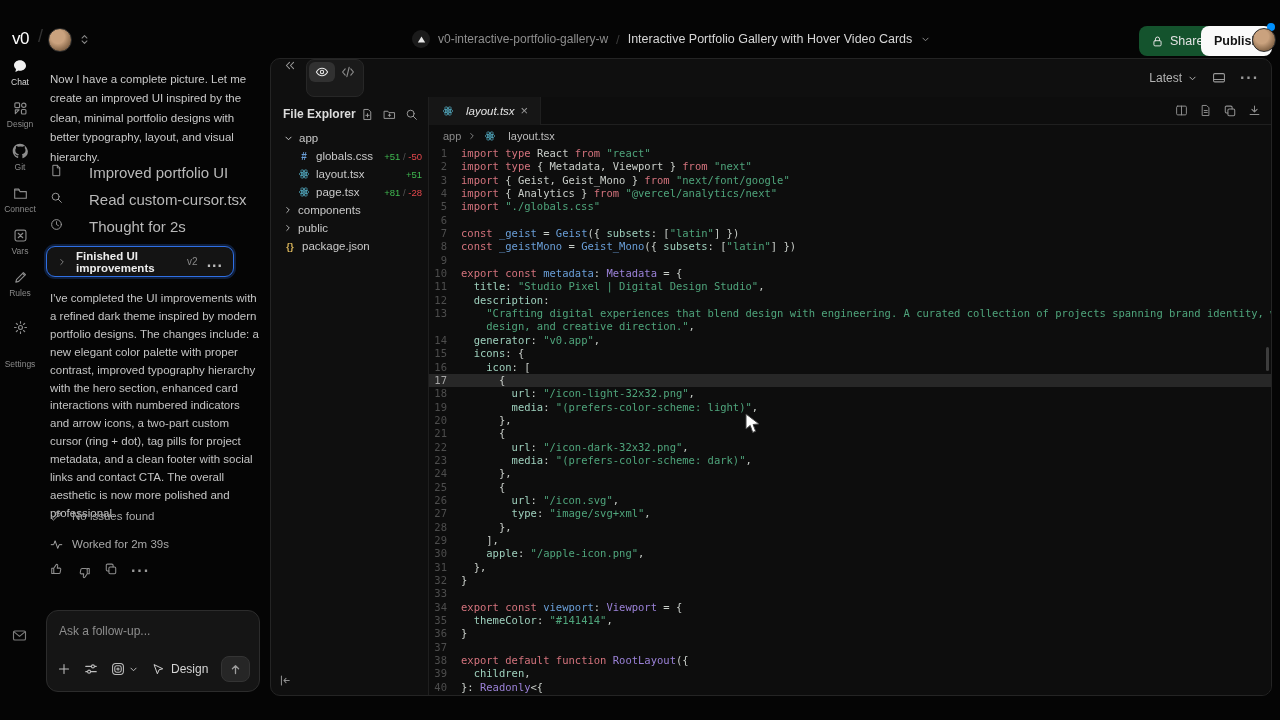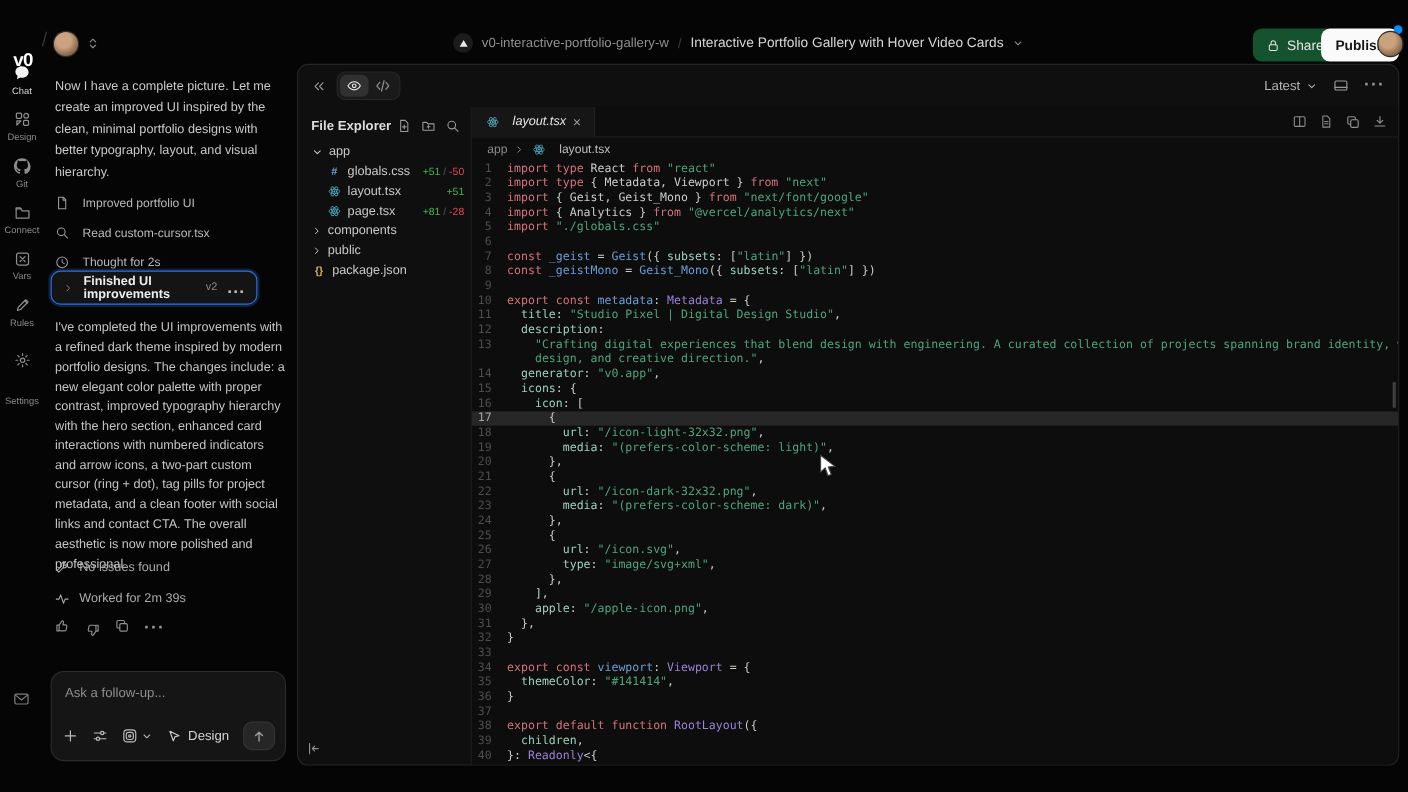--- a/index.html
+++ b/index.html
@@ -3,21 +3,21 @@
 <meta charset="utf-8">
 <style>
   * { margin:0; padding:0; box-sizing:border-box; }
   html,body { width:1280px; height:720px; background:#000; overflow:hidden;
     font-family:"Liberation Sans", sans-serif; -webkit-font-smoothing:antialiased; }
   .abs { position:absolute; }
   #stage { position:relative; width:1280px; height:720px; background:#050505; }
 
   
   #header { left:0; top:0; width:1280px; height:58px; }
-  .logo { left:12px; top:29px; color:#fff; font-size:17px; font-weight:700; letter-spacing:-0.5px;margin-top:16px; }
+  .logo { left:12px; top:29px; color:#fff; font-size:17px; font-weight:400; letter-spacing:-0.5px; }
   .hdr-slash { color:#333; font-size:18px; }
   .avatar { width:24px; height:24px; border-radius:50%;
     background:radial-gradient(circle at 40% 35%, #caa27e 0 35%, #8a6a4c 70%, #5f4631); border:1px solid #2c2c2c; }
   #av-left { left:48px; top:28px; }
   #av-right { left:1252px; top:28px; }
   .sorter { left:78px; top:33px; color:#8a8a8a; }
   #crumbs { left:412px; top:30px; display:flex; align-items:center; gap:8px; font-size:12px; }
   .crumb-badge { width:18px; height:18px; border-radius:50%; background:#1b1b1b; display:flex; align-items:center; justify-content:center; color:#e8e8e8; }
   .proj { color:#8f8f8f; }
   .crumb-sep { color:#3a3a3a; font-size:13px; }
@@ -36,21 +36,21 @@
   .rail-item.active { color:#f2f2f2; }
   .rail-item.active .lbl { color:#d9d9d9; }
   .rail-item.gap-top { margin-top:22px;gap:24px; }
   #mail { left:12px; top:628px; color:#7d7d7d; }
 
   
   #chat { left:40px; top:58px; width:230px; height:662px; }
   .chat-text { position:absolute; left:10px; width:212px; color:#c9c9c9; font-size:11.5px; line-height:19.4px; }
   #intro { top:12px; }
   #steps { position:absolute; left:10px; top:106px; width:212px; }
-  .step { display:flex; align-items:flex-end; gap:12px; height:27px; color:#b9b9b9; font-size:11px; cursor:pointer; }
+  .step { display:flex; align-items:flex-start; gap:26px; height:27px; color:#b9b9b9; font-size:15px; cursor:pointer; }
   .step .icn { color:#9a9a9a; }
   #task-card { position:absolute; left:6px; top:188px; width:188px; height:31px; border:1.5px solid #2f6fe4;
     box-shadow:0 0 0 2px rgba(47,111,228,.25); border-radius:9px; background:#141414;
     display:flex; align-items:center; gap:9px; padding:0 10px; cursor:pointer; }
   #task-card .t { color:#ededed; font-size:11.5px; font-weight:600; }
   #task-card .v { color:#8a8a8a; font-size:10px; }
   #task-card .more { margin-left:auto; color:#bdbdbd; letter-spacing:1px; font-weight:700; }
   #summary { top:232px; line-height:17.9px; color:#c4c4c4; }
   .meta-row { position:absolute; left:10px; display:flex; gap:9px;
     color:#a9a9a9; font-size:11.5px; }
@@ -64,21 +64,21 @@
     font-size:12px; font-family:"Liberation Sans", sans-serif; }
   #follow-input::placeholder { color:#8d8d8d; }
   #composer-row { position:absolute; left:10px; bottom:9px; right:9px; display:flex; align-items:center; gap:13px; color:#bdbdbd; }
   #design-chip { display:flex; align-items:center; gap:6px; color:#d4d4d4; font-size:12px; cursor:pointer; }
   #send-btn { margin-left:auto; width:30px; height:26px; border-radius:8px; background:#262626;
     border:1px solid #343434; display:flex; align-items:center; justify-content:center; color:#9d9d9d; cursor:pointer; }
 
   
   #panel { left:270px; top:58px; width:1002px; height:638px; background:#0f0f0f;
     border:1px solid #242424; border-radius:10px; }
-  #panel-toolbar { position:absolute; left:0; top:0; width:100%; height:38px; display:flex; align-items:center; padding:0 12px; color:#9a9a9a; }
+  #panel-toolbar { position:absolute; left:0; top:0; width:100%; height:38px; display:flex; padding:0 12px; color:#9a9a9a; }
   #view-toggle { display:flex; background:#1a1a1a; border:1px solid #272727; border-radius:8px; padding:2px; margin-left:10px; }
   .vt-cell { width:26px; height:20px; display:flex; align-items:center; justify-content:center; border-radius:6px; color:#8d8d8d; cursor:pointer; }
   .vt-cell.on { background:#313131; color:#e9e9e9; }
   #tb-right { margin-left:auto; display:flex; align-items:center; gap:14px; }
   #latest { display:flex; align-items:center; gap:5px; font-size:12px; color:#b3b3b3; cursor:pointer; }
   .dots { color:#9a9a9a; font-weight:700; letter-spacing:1px; cursor:pointer; }
 
   
   #explorer { position:absolute; left:0; top:38px; width:158px; bottom:0; border-right:1px solid #1f1f1f; }
   #exp-head { display:flex; align-items:center; padding:10px 10px 8px 12px; }

